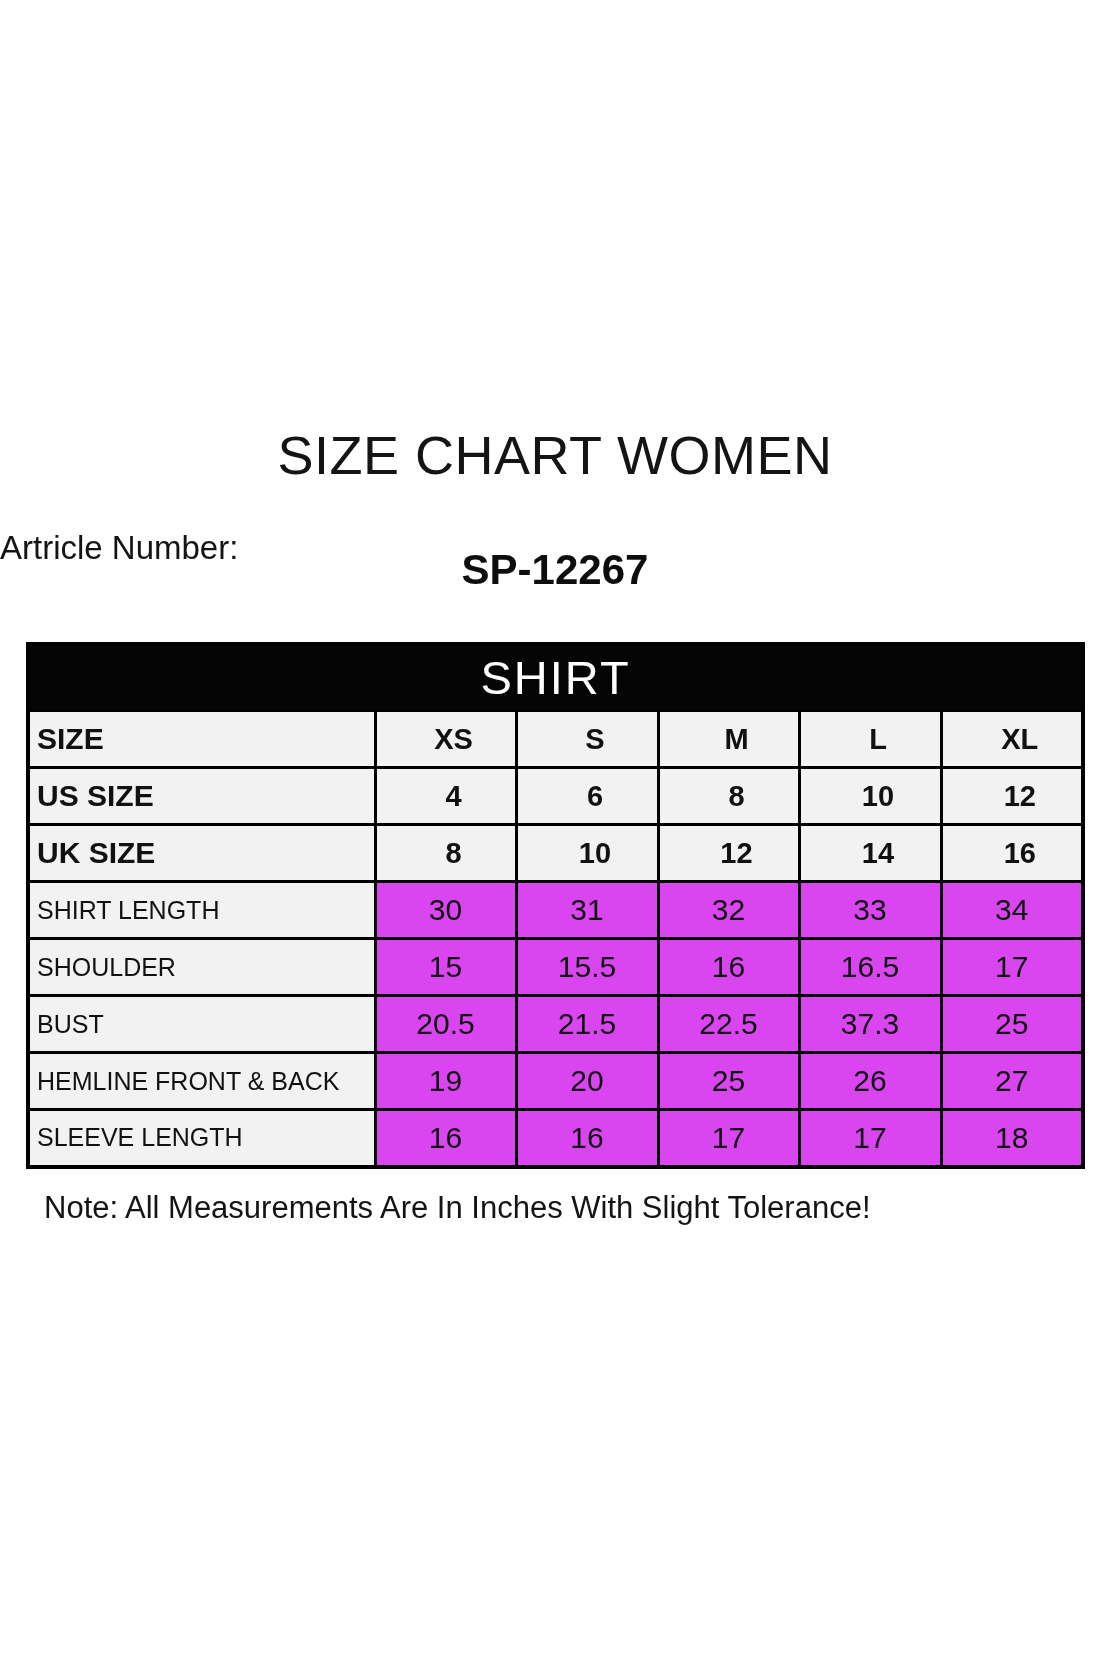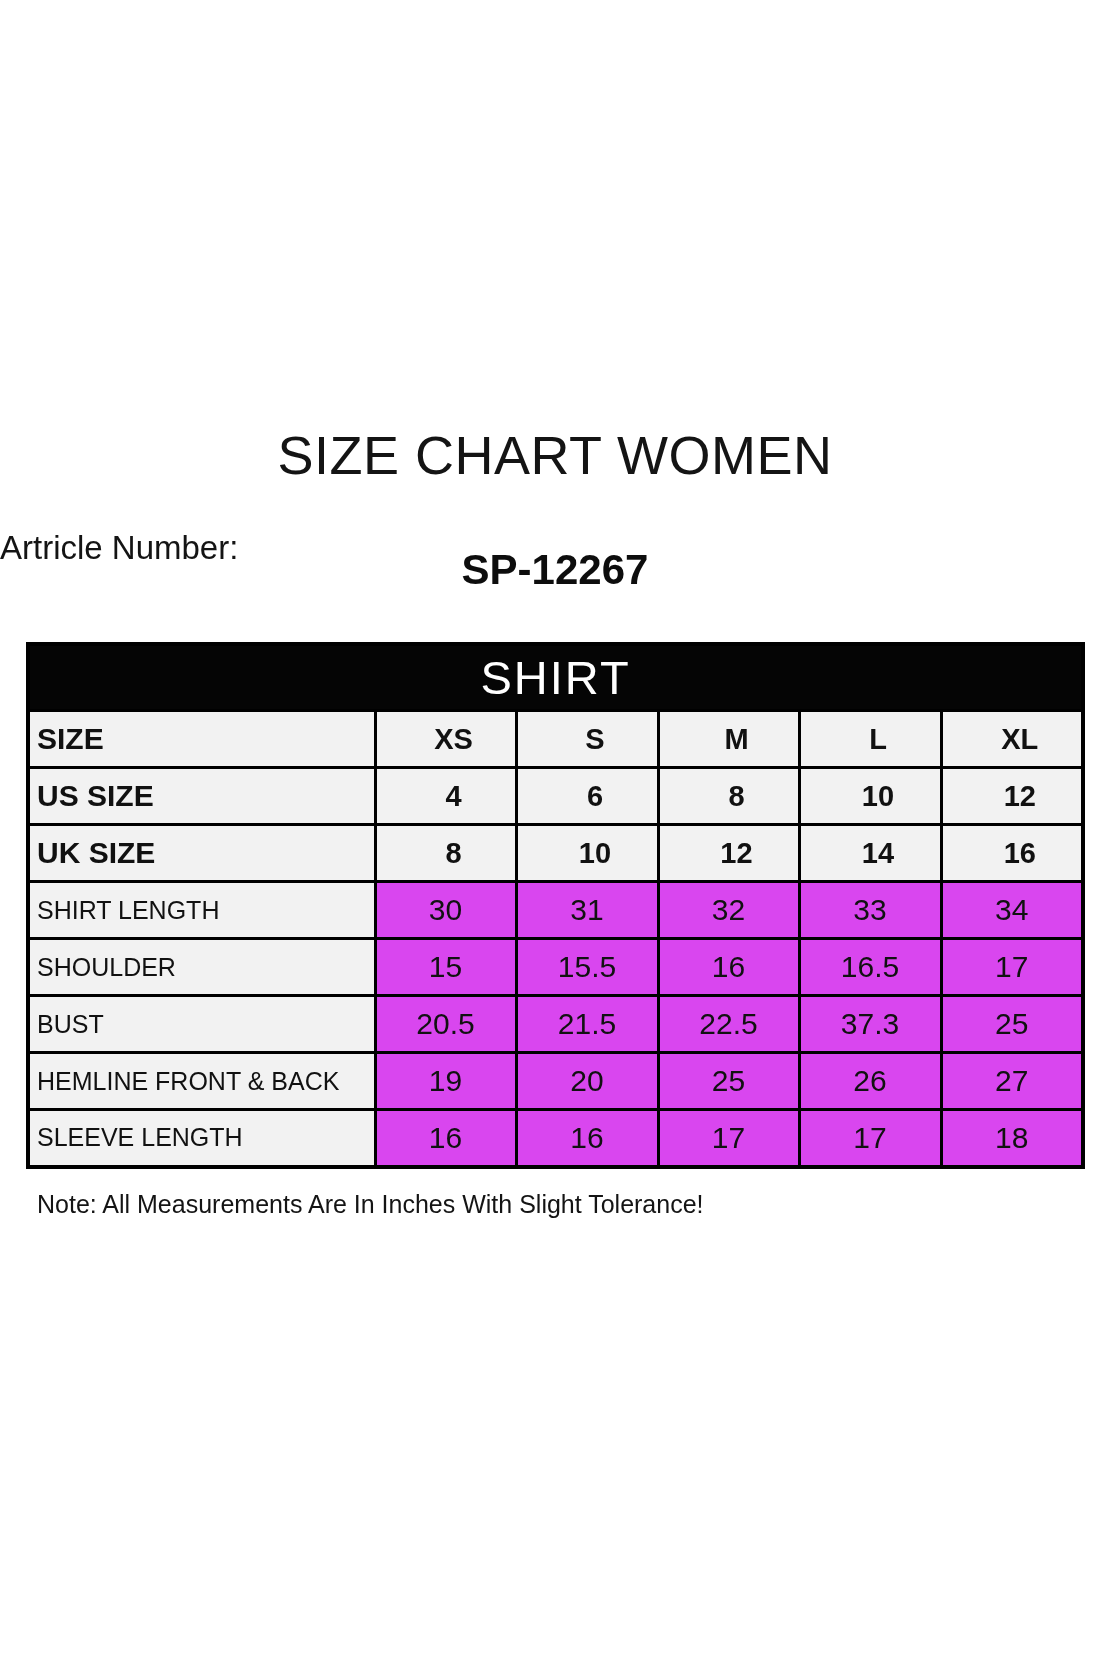--- a/index.html
+++ b/index.html
@@ -99,22 +99,22 @@
   }
   tr.meas-row td.value-cell {
     background: #d946ef;
     font-weight: normal;
     font-size: 30px;
   }
 
   .note {
     position: absolute;
     top: 1190px;
-    left: 37px;
-    font-size: 25px;
+    left: 44px;
+    font-size: 31px;
     color: #141414;
   }
 </style>
 </head>
 <body>
 
 <div class="page">
 
   <div class="doc-title">SIZE CHART WOMEN</div>
 

